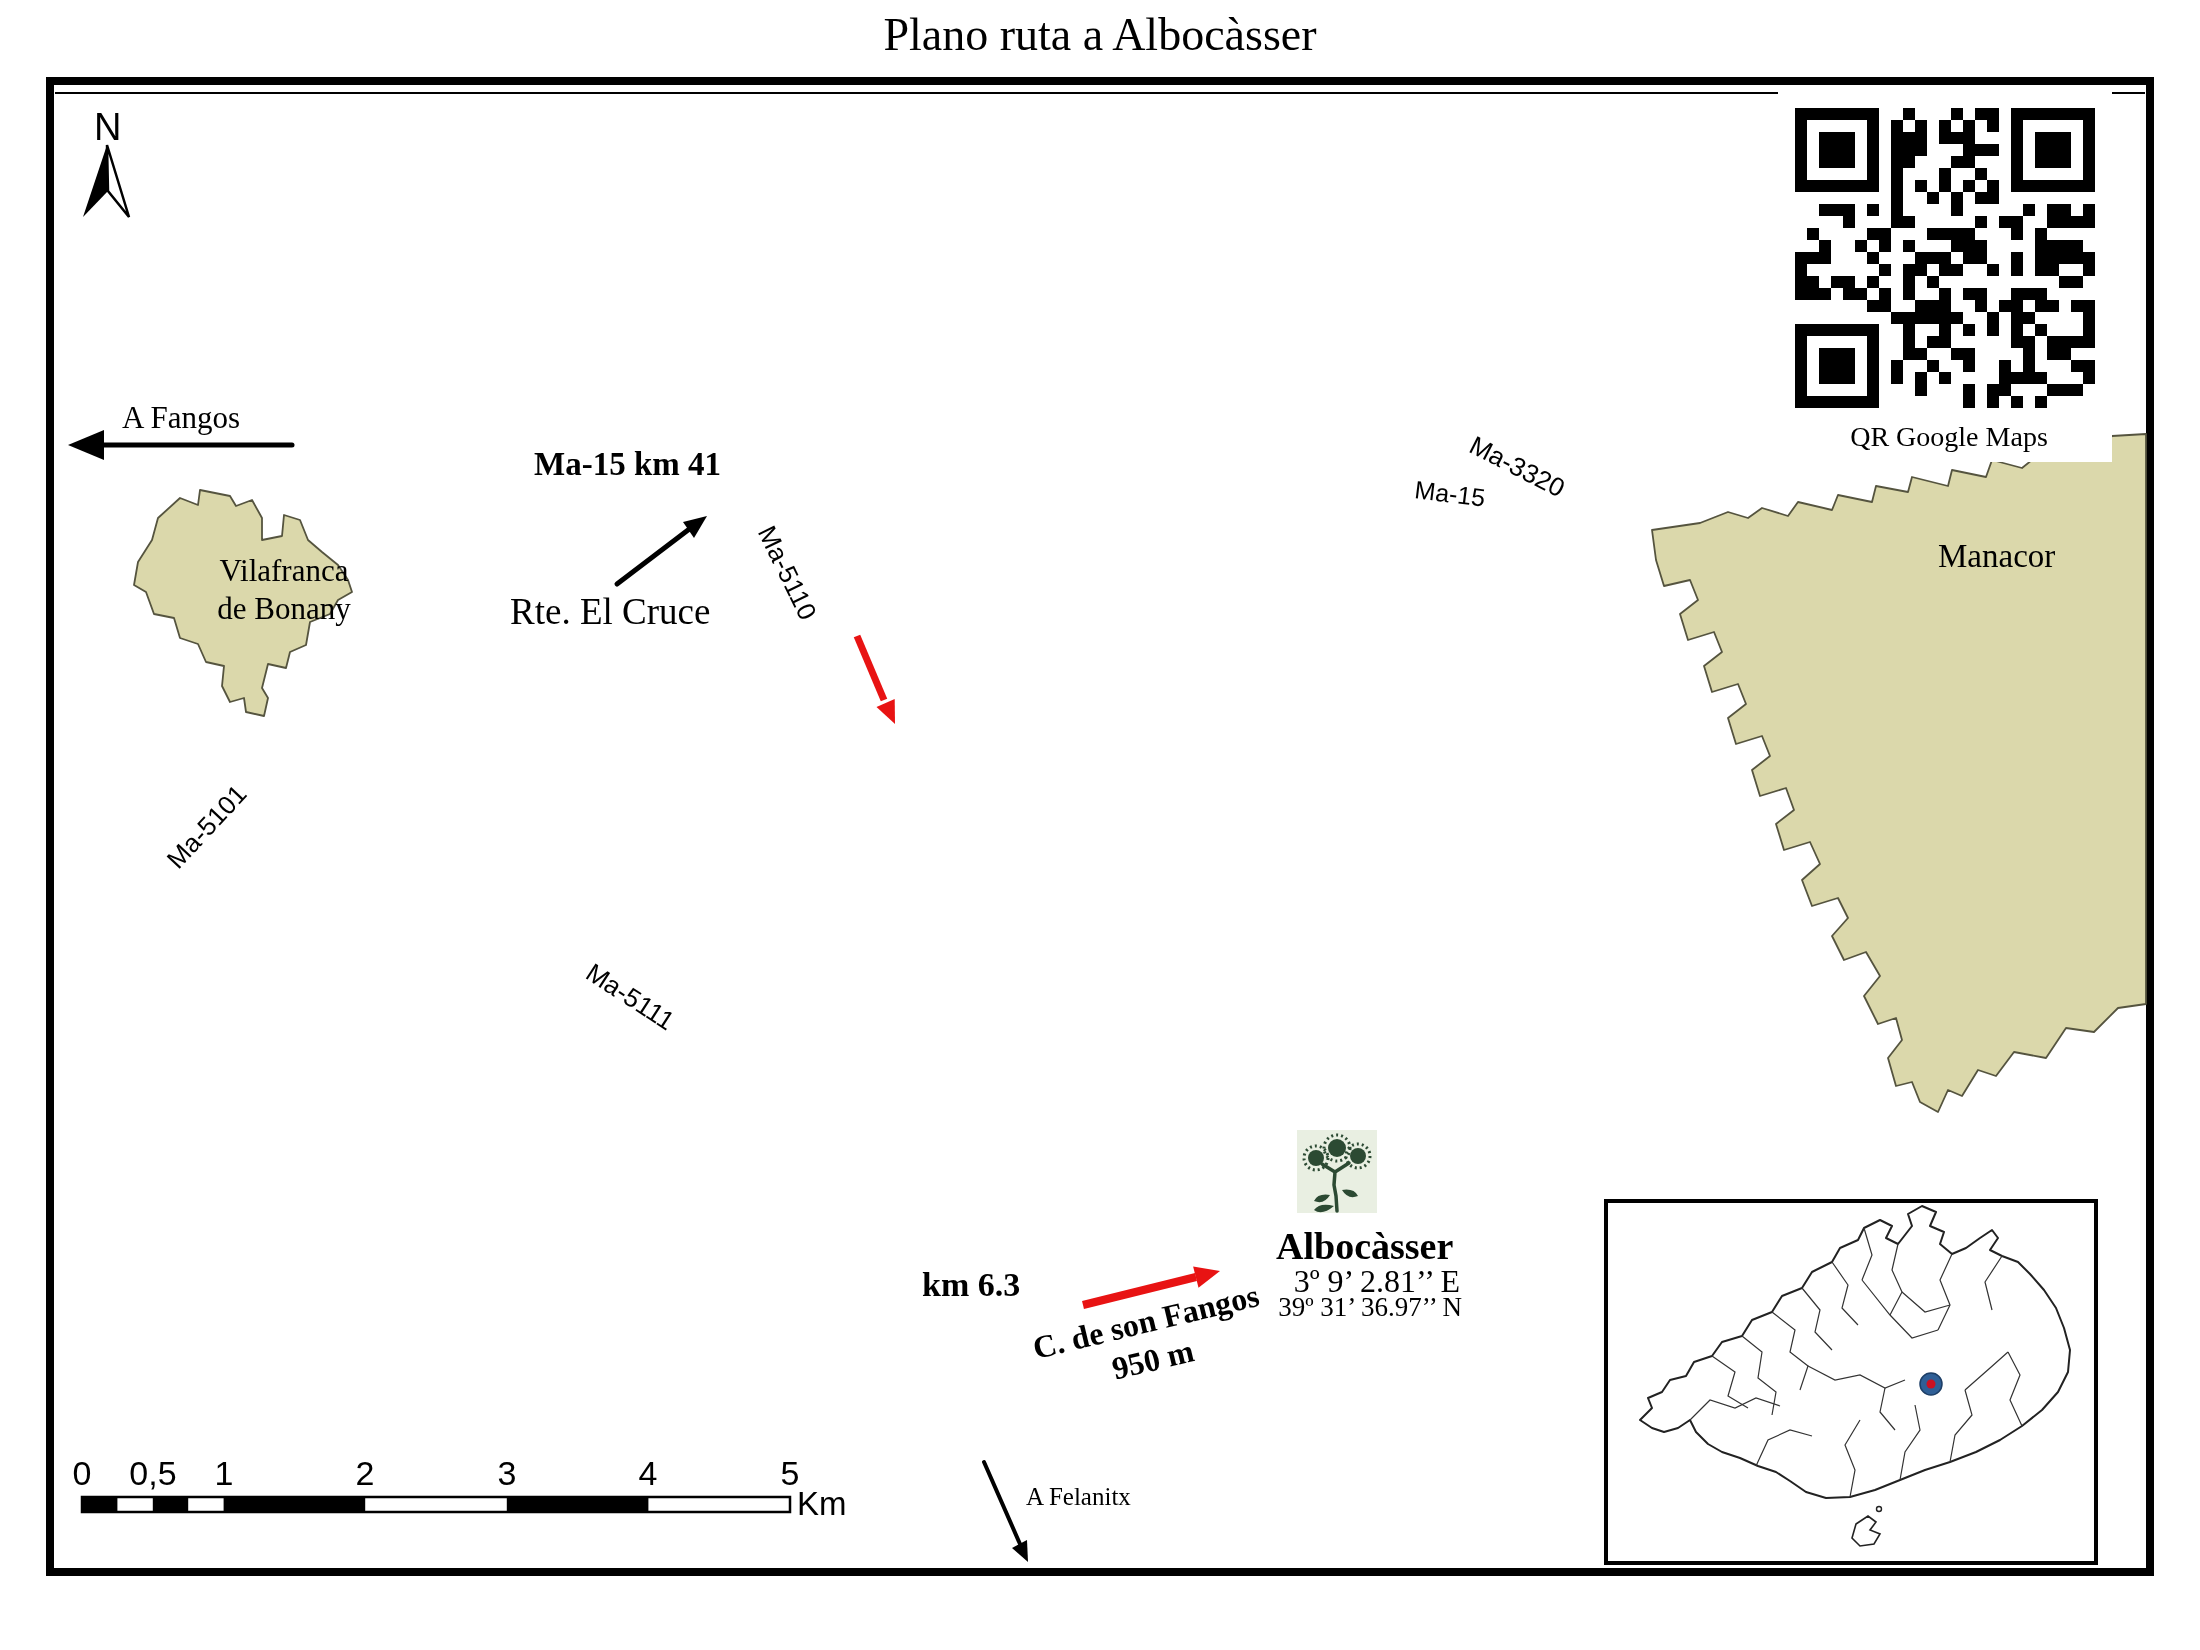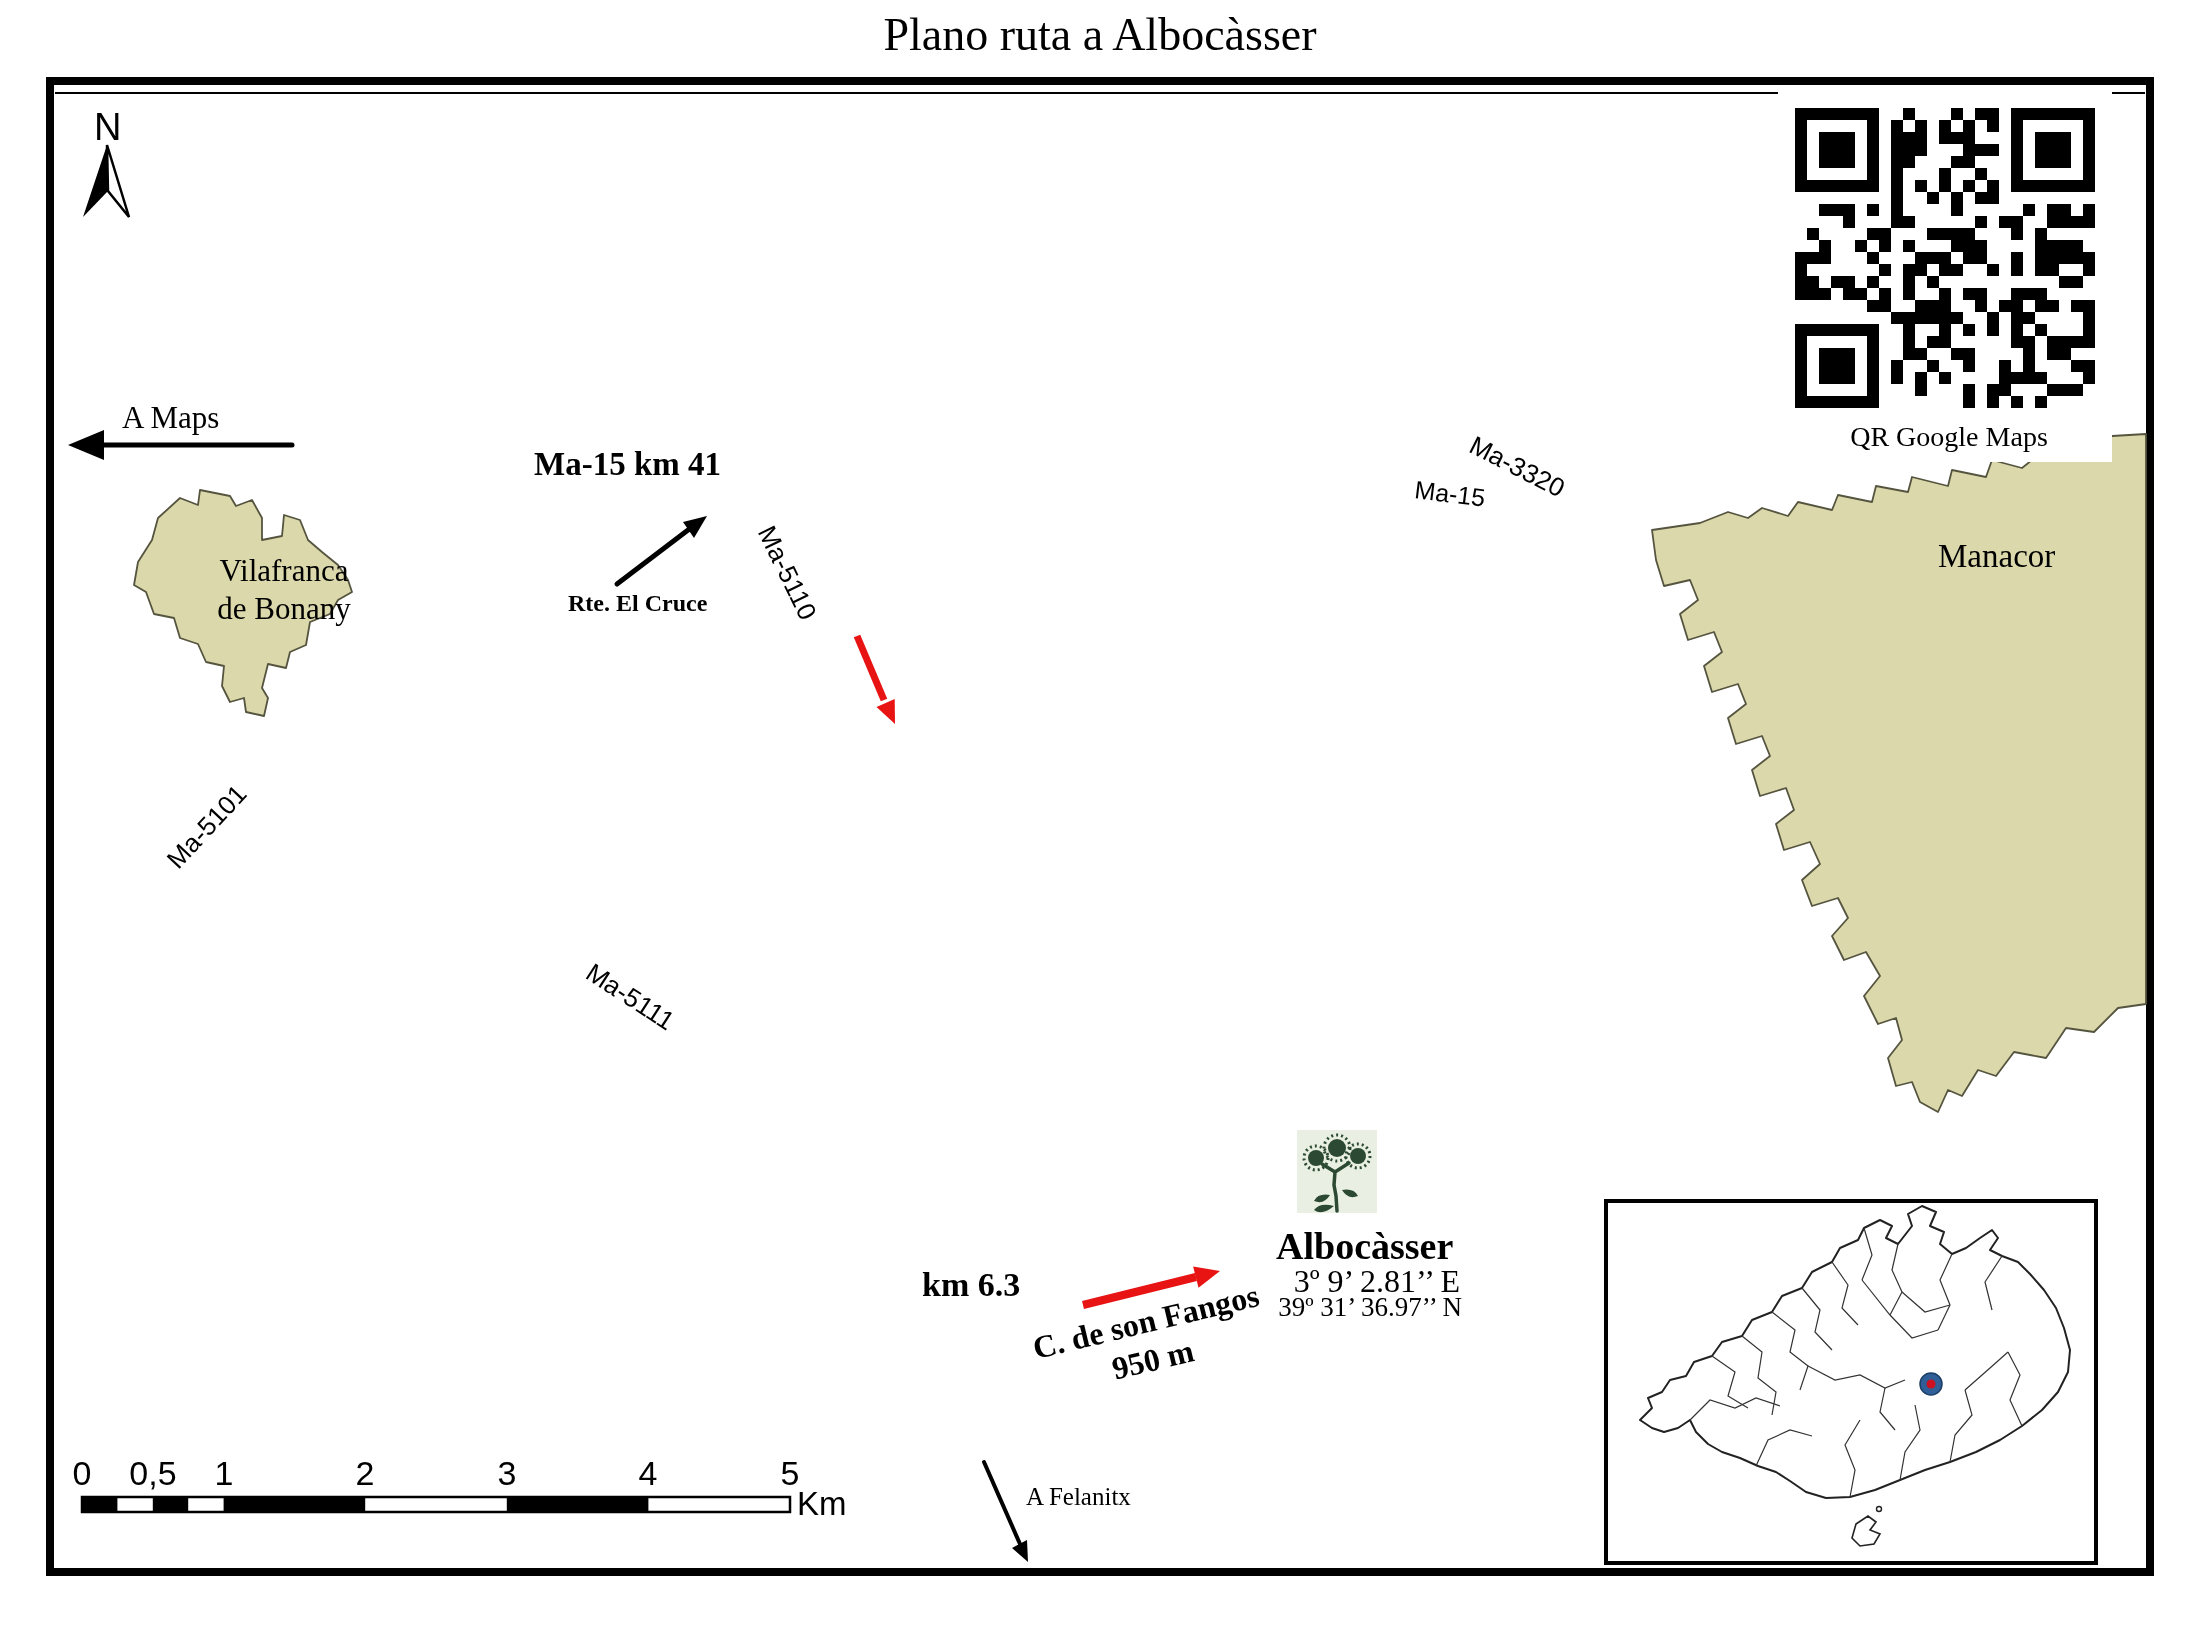--- a/index.html
+++ b/index.html
@@ -10,21 +10,21 @@
   .lbl{position:absolute;white-space:nowrap;color:#000;}
   .serif{font-family:"Liberation Serif",serif;}
   .sans{font-family:"Liberation Sans",sans-serif;}
   .b{font-weight:bold;}
   #title{left:50%;top:8px;transform:translateX(-50%);font-size:46px;}
   #n-label{left:94px;top:106px;font-size:38px;}
   #a-palma{left:122px;top:400px;font-size:31px;}
   #vilafranca{left:252px;top:552px;transform:translateX(-50%);text-align:center;
               font-size:31px;line-height:38px;margin-left:32px;}
   #ma15km41{left:534px;top:446px;font-size:33px;}
-  #rte-cruce{left:568px;top:590px;font-size:24px;font-weight:bold;}
+  #rte-cruce{left:510px;top:590px;font-size:37px;}
   #manacor{left:1938px;top:538px;font-size:33px;}
   #qr-caption{left:1949px;top:421px;transform:translateX(-50%);font-size:28px;}
   #km63{left:922px;top:1234px;font-size:34px;margin-top:32px;}
   #albocasser{left:1276px;top:1224px;font-size:38px;}
   #coord-e{right:740px;top:1263px;font-size:32px;}
   #coord-n{right:738px;top:1292px;font-size:27px;}
   #a-felanitx{left:1026px;top:1483px;font-size:25px;font-family:Liberation Serif, serif;}
   #km-unit{left:797px;top:1485px;font-size:33px;font-family:"Liberation Sans",sans-serif;}
   .roadlbl{font-size:26px;font-family:"Liberation Sans",sans-serif;}
   #lbl-ma5110{left:787px;top:573px;transform:translate(-50%,-50%) rotate(64deg);}
@@ -454,21 +454,21 @@
     <circle cx="1879" cy="1509" r="2.5" fill="none" stroke="#222" stroke-width="1.4"></circle>
     <g>
       <circle cx="1931" cy="1384" r="11" fill="var(--inset-marker)" stroke="#1d3e66" stroke-width="1.5"></circle>
       <circle cx="1931" cy="1384" r="4.5" fill="var(--inset-marker-center)"></circle>
     </g>
   </g>
 </svg>
 
 <div class="lbl serif" id="title">Plano ruta a Albocàsser</div>
 <div class="lbl sans" id="n-label">N</div>
-<div class="lbl serif" id="a-palma">A Maps</div>
+<div class="lbl serif" id="a-palma">A Fangos</div>
 <div class="lbl serif" id="vilafranca">
   <div>Vilafranca</div>
   <div>de Bonany</div>
 </div>
 <div class="lbl serif b" id="ma15km41">Ma-15 km 41</div>
 <div class="lbl serif" id="rte-cruce">Rte. El Cruce</div>
 <div class="lbl roadlbl" id="lbl-ma5110">Ma-5110</div>
 <div class="lbl roadlbl" id="lbl-ma5101">Ma-5101</div>
 <div class="lbl roadlbl" id="lbl-ma5111">Ma-5111</div>
 <div class="lbl roadlbl" id="lbl-ma3320">Ma-3320</div>

